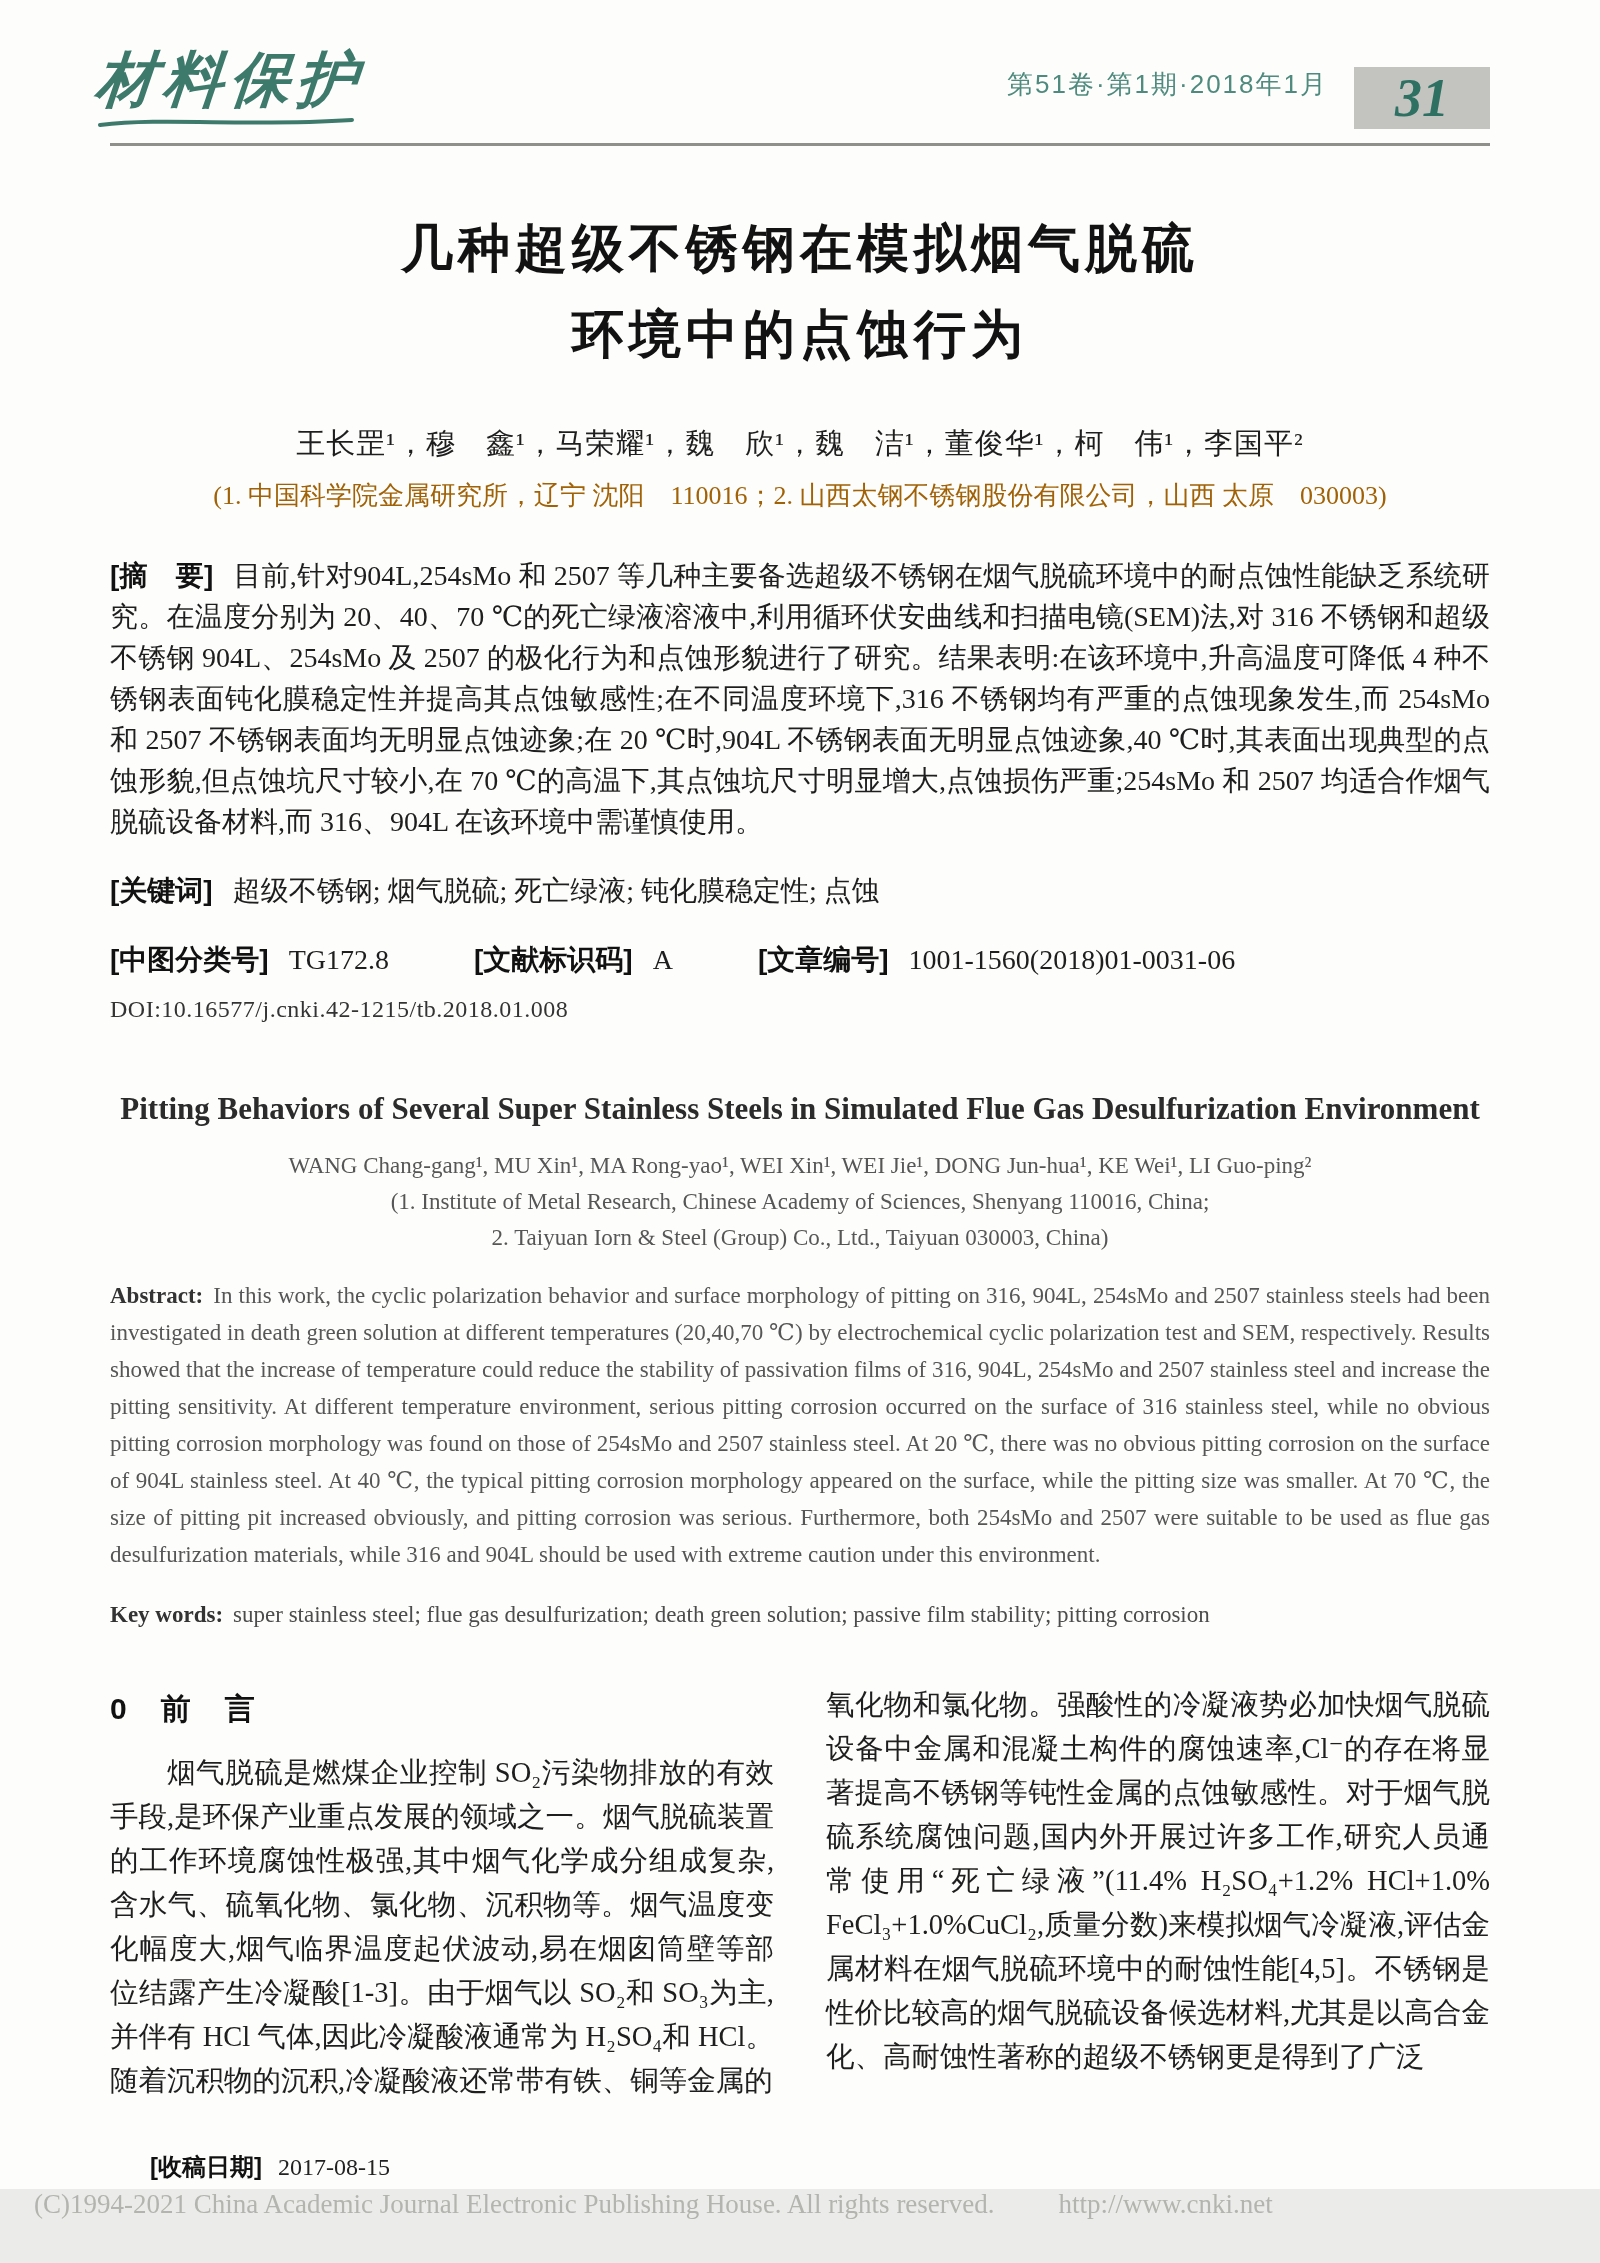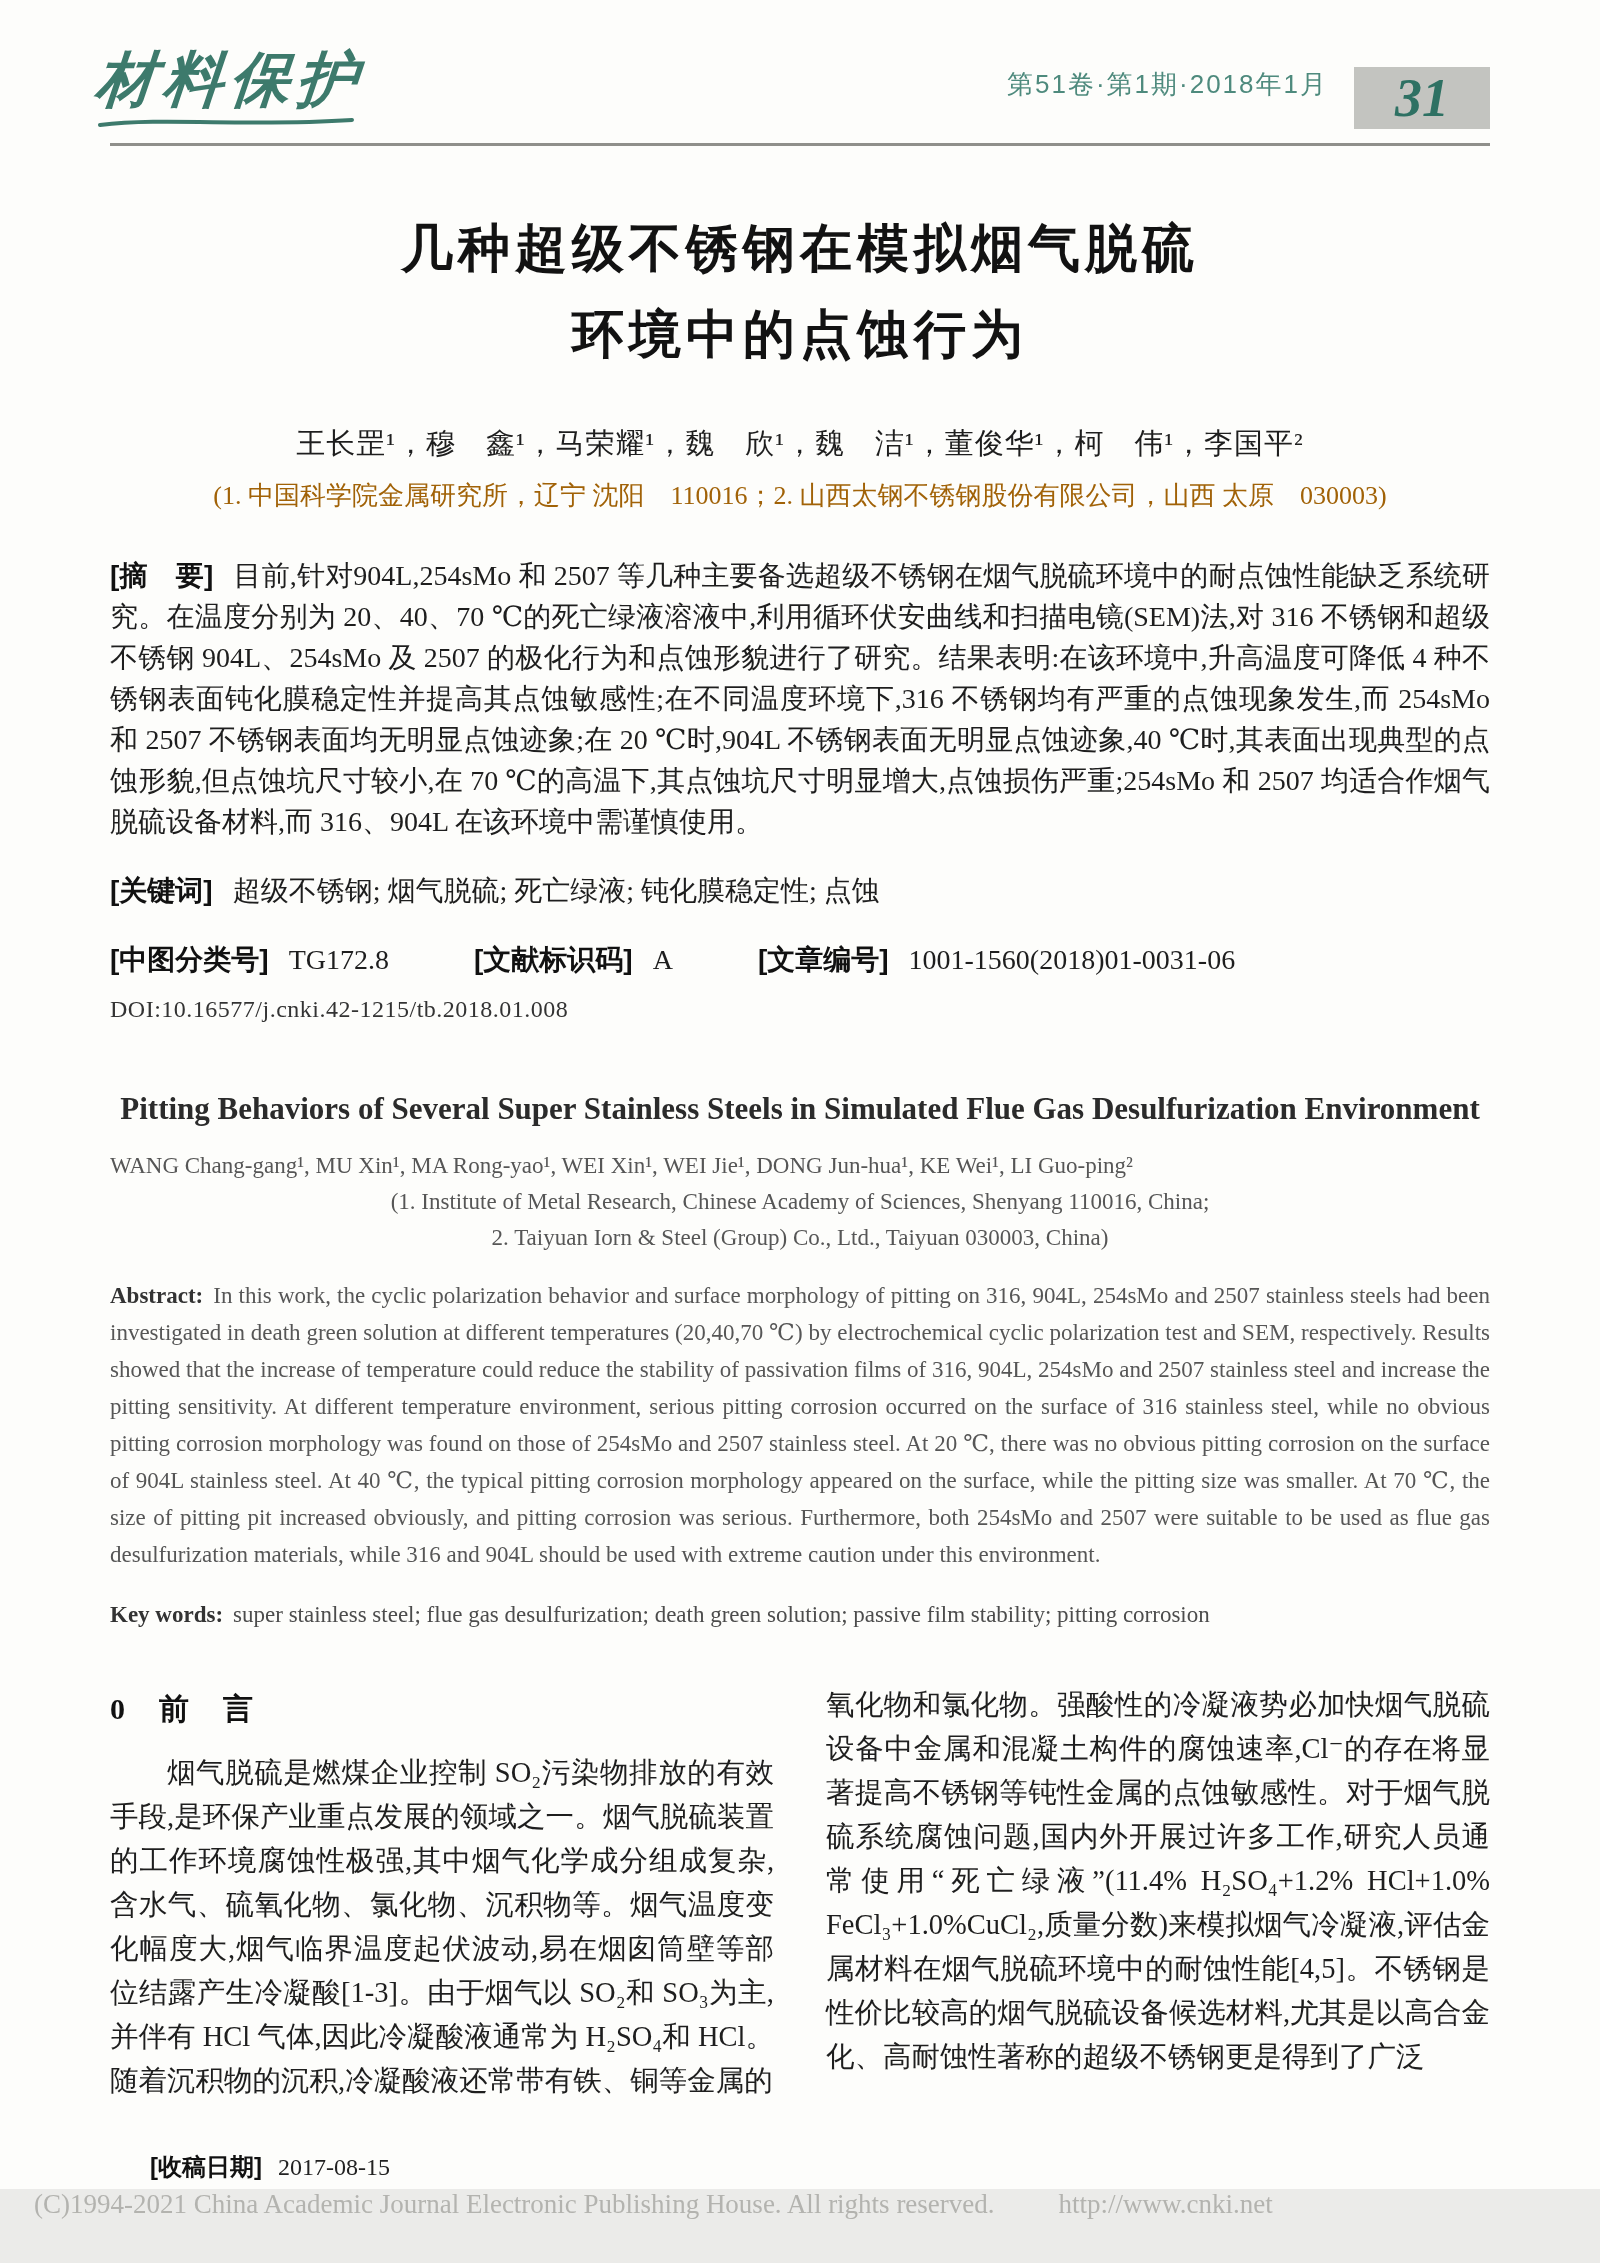--- a/index.html
+++ b/index.html
@@ -29,30 +29,30 @@
   
   .abs-cn{margin-top:42px;font-size:28px;line-height:41px;text-align:justify;}
   .lbl{font-family:"Liberation Sans","DejaVu Sans",sans-serif;font-weight:700;margin-right:20px;color:#111;}
   .kw-cn{margin-top:4px;font-size:28px;line-height:41px;}
   .meta-row{margin-top:6px;font-size:28px;display:flex;line-height:41px;}
   .meta-group{margin-right:85px;white-space:nowrap;}
   .doi-line{margin-top:16px;font-size:24px;color:#333;letter-spacing:0.5px;}
 
   
   .en-title{margin-top:68px;text-align:center;font-weight:700;font-size:31px;color:#2b2b2b;}
-  .en-authors{margin-top:26px;text-align:left;font-size:23px;color:#565656;}
+  .en-authors{margin-top:26px;text-align:center;font-size:23px;color:#565656;}
   .en-affil{margin-top:10px;text-align:center;font-size:23px;color:#565656;}
   .en-abs{margin-top:26px;font-size:23px;line-height:37px;text-align:justify;color:#565656;}
   .lbl-en{font-weight:700;color:#333;margin-right:10px;}
   .en-kw{margin-top:2px;font-size:23px;line-height:37px;color:#4c4c4c;}
 
   
   .columns{display:flex;gap:52px;margin-top:50px;font-size:28.5px;line-height:44px;text-align:justify;}
   .col{flex:1;min-width:0;}
-  .section-heading{font-family:Liberation Serif, serif;font-size:30px;font-weight:700;
+  .section-heading{font-family:Liberation Sans, sans-serif;font-size:30px;font-weight:700;
                    letter-spacing:2px;margin:4px 0 20px 0;color:#111;}
   .col p{margin:0;}
   .indent{text-indent:2em;}
 
   
   .footnotes{margin:44px 0 0 40px;font-size:24px;line-height:39px;color:#222;}
   .footnotes .lbl{font-size:24px;margin-right:16px;}
 
   
   .page-footer{position:absolute;left:0;bottom:0;width:100%;height:74px;background:#ebebe9;

